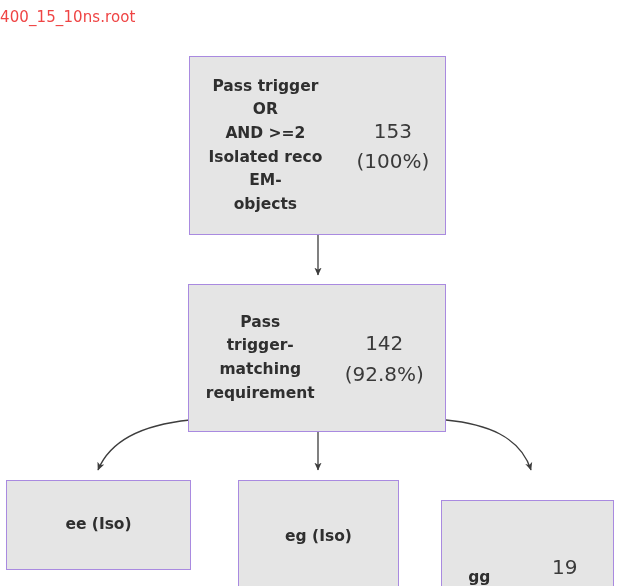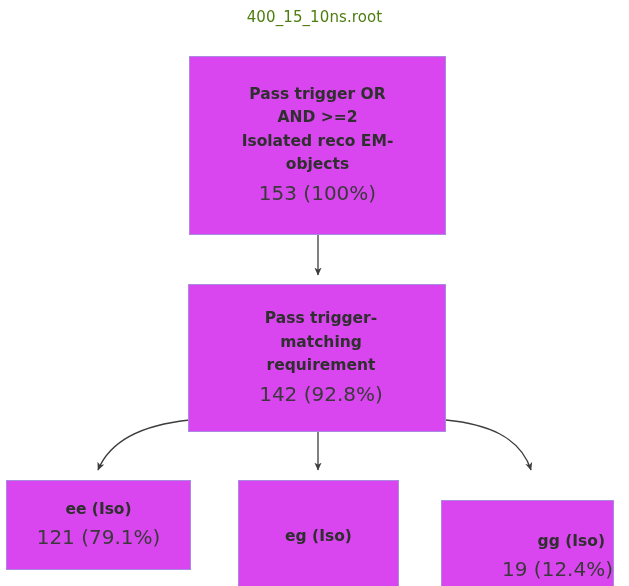--- a/index.html
+++ b/index.html
@@ -13,32 +13,31 @@
     height: 586px;
     background: #ffffff;
     font-family: "DejaVu Sans", sans-serif;
     overflow: hidden;
   }
   #title {
     position: absolute;
     left: 0;
     top: 8px;
     width: 629px;
-    text-align: center;
+    text-align: left;
     font-size: 15px;
-    color: #4d7c0f;
+    color: #ef4444;
     letter-spacing: 0.1px;
   }
   .node {
     position: absolute;
     box-sizing: border-box;
-    background: #d946ef;
+    background: #e5e5e5;
     border: 1.4px solid #a98ae0;
     display: flex;
-    flex-direction: column;
     align-items: center;
     justify-content: center;
     text-align: center;
   }
   .node .label {
     font-size: 15.5px;
     font-weight: bold;
     color: #2f2f2f;
     line-height: 1.52;
     white-space: pre-line;
@@ -98,21 +97,20 @@
 
   <div class="node" id="node-match">
     <div class="label">Pass trigger-
 matching
 requirement</div>
     <div class="count">142 (92.8%)</div>
   </div>
 
   <div class="node" id="node-ee">
     <div class="label">ee (Iso)</div>
-    <div class="count">121 (79.1%)</div>
   </div>
 
   <div class="node" id="node-eg">
     <div class="label">eg (Iso)</div>
   </div>
 
   <div class="node" id="node-gg">
     <div class="label">gg (Iso)</div>
     <div class="count">19 (12.4%)</div>
   </div>

